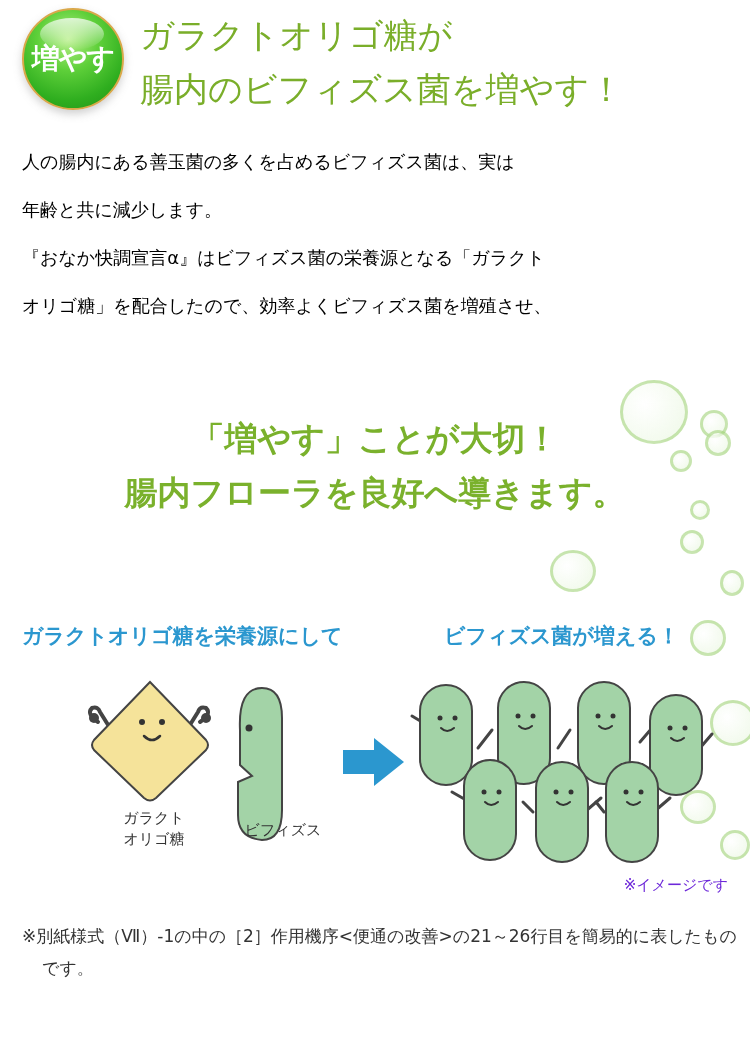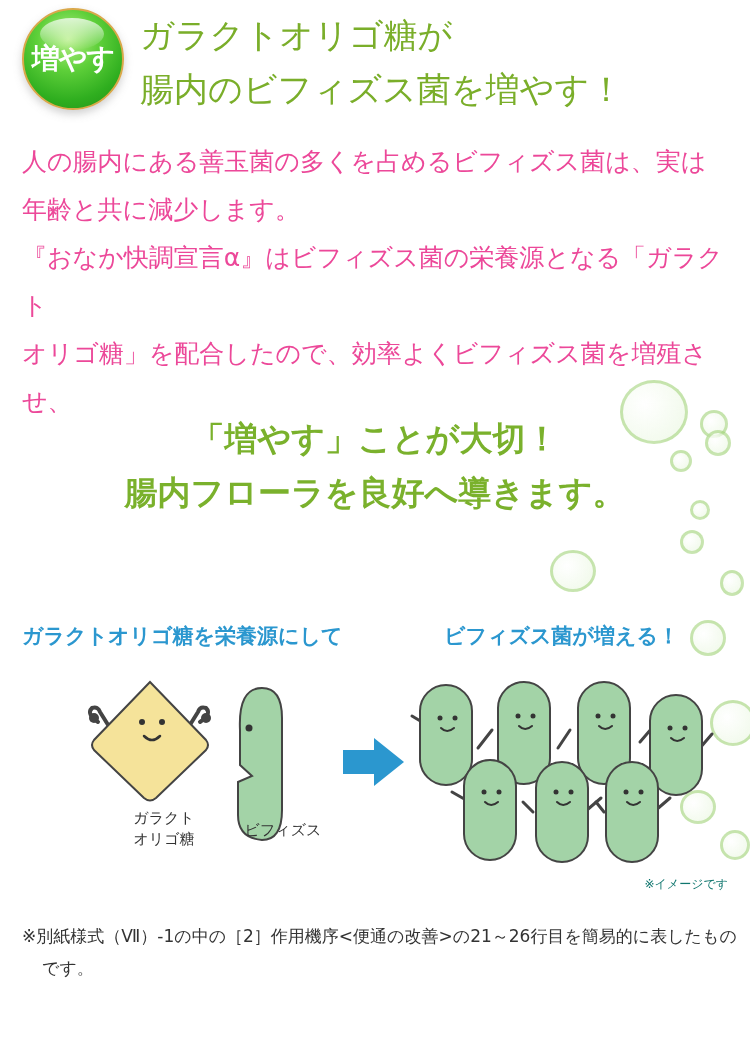--- a/index.html
+++ b/index.html
@@ -11,37 +11,37 @@
            border: 2px solid #d9a84a; box-shadow: 0 4px 8px rgba(120,120,120,0.35);
            display: flex; align-items: center; justify-content: center; }
   .badge::before { content: ""; position: absolute; left: 16px; top: 8px; width: 64px; height: 32px; border-radius: 50%;
                    background: linear-gradient(to bottom, rgba(255,255,255,0.75), rgba(255,255,255,0)); }
   .badge-text { position: relative; color: #fff; font-family: "DejaVu Serif", "Liberation Serif", serif;
                 font-size: 28px; font-weight: bold; letter-spacing: -1px; }
 
   .heading { position: absolute; left: 140px; top: 8px; color: #7aae2a;
              font-family: "DejaVu Serif", "Liberation Serif", serif; font-size: 34px; line-height: 54px; }
 
-  .body-text { position: absolute; left: 22px; top: 138px; width: 710px; font-size: 25px; line-height: 48px; color: #ec4899; }
+  .body-text { position: absolute; left: 22px; top: 138px; width: 710px; font-size: 18px; line-height: 48px; color: #000000; }
 
   .bubbles { position: absolute; right: 0; top: 370px; width: 230px; height: 520px; }
   .drop { position: absolute; border-radius: 50%; border: 3px solid rgba(140,200,90,0.45);
           background: radial-gradient(circle at 35% 35%, rgba(255,255,255,0.9), rgba(190,230,160,0.25)); }
 
   .catch { position: absolute; left: 0; top: 412px; width: 750px; text-align: center; color: #7ab12c;
            font-size: 33px; font-weight: bold; line-height: 54px; }
 
   .sub { position: absolute; top: 622px; color: #2b97cf; font-size: 21px; font-weight: bold; }
   .sub-left { left: 22px; }
   .sub-right { left: 444px; }
 
   .illus { position: absolute; left: 0; top: 670px; width: 750px; height: 200px; }
   .cap { position: absolute; color: #333; font-size: 15px; text-align: center; line-height: 21px; }
 
-  .note-image { position: absolute; right: 22px; top: 876px; font-size: 12px; color: #0f766e; }
+  .note-image { position: absolute; right: 22px; top: 876px; font-size: 15px; color: #6d28d9; }
   .footnote { position: absolute; left: 22px; top: 920px; width: 710px; font-size: 17px; line-height: 32px; color: #333;
               padding-left: 20px; text-indent: -20px; }
 </style>
 </head>
 <body>
 
 <div class="badge">
   <span class="badge-text">増やす</span>
 </div>
 
@@ -145,21 +145,21 @@
     <g fill="none" stroke="#333" stroke-width="2" stroke-linecap="round">
       <path d="M441 58 q6 6 13 0"></path>
         <path d="M519 56 q6 6 13 0"></path>
       <path d="M599 56 q6 6 13 0"></path>
         <path d="M671 68 q6 6 13 0"></path>
       <path d="M485 132 q6 6 13 0"></path>
         <path d="M557 132 q6 6 13 0"></path>
       <path d="M627 132 q6 6 13 0"></path>
     </g>
   </svg>
-  <div class="cap" style="left:124px;top:138px;width:80px;">
+  <div class="cap" style="left:114px;top:138px;width:80px;">
     <div>ガラクト</div>
     <div>オリゴ糖</div>
   </div>
   <div class="cap" style="left:238px;top:150px;width:90px;">ビフィズス</div>
 </div>
 
 <div class="note-image">※イメージです</div>
 
 <div class="footnote">※別紙様式（Ⅶ）-1の中の［2］作用機序&lt;便通の改善&gt;の21～26行目を簡易的に表したものです。</div>
 

